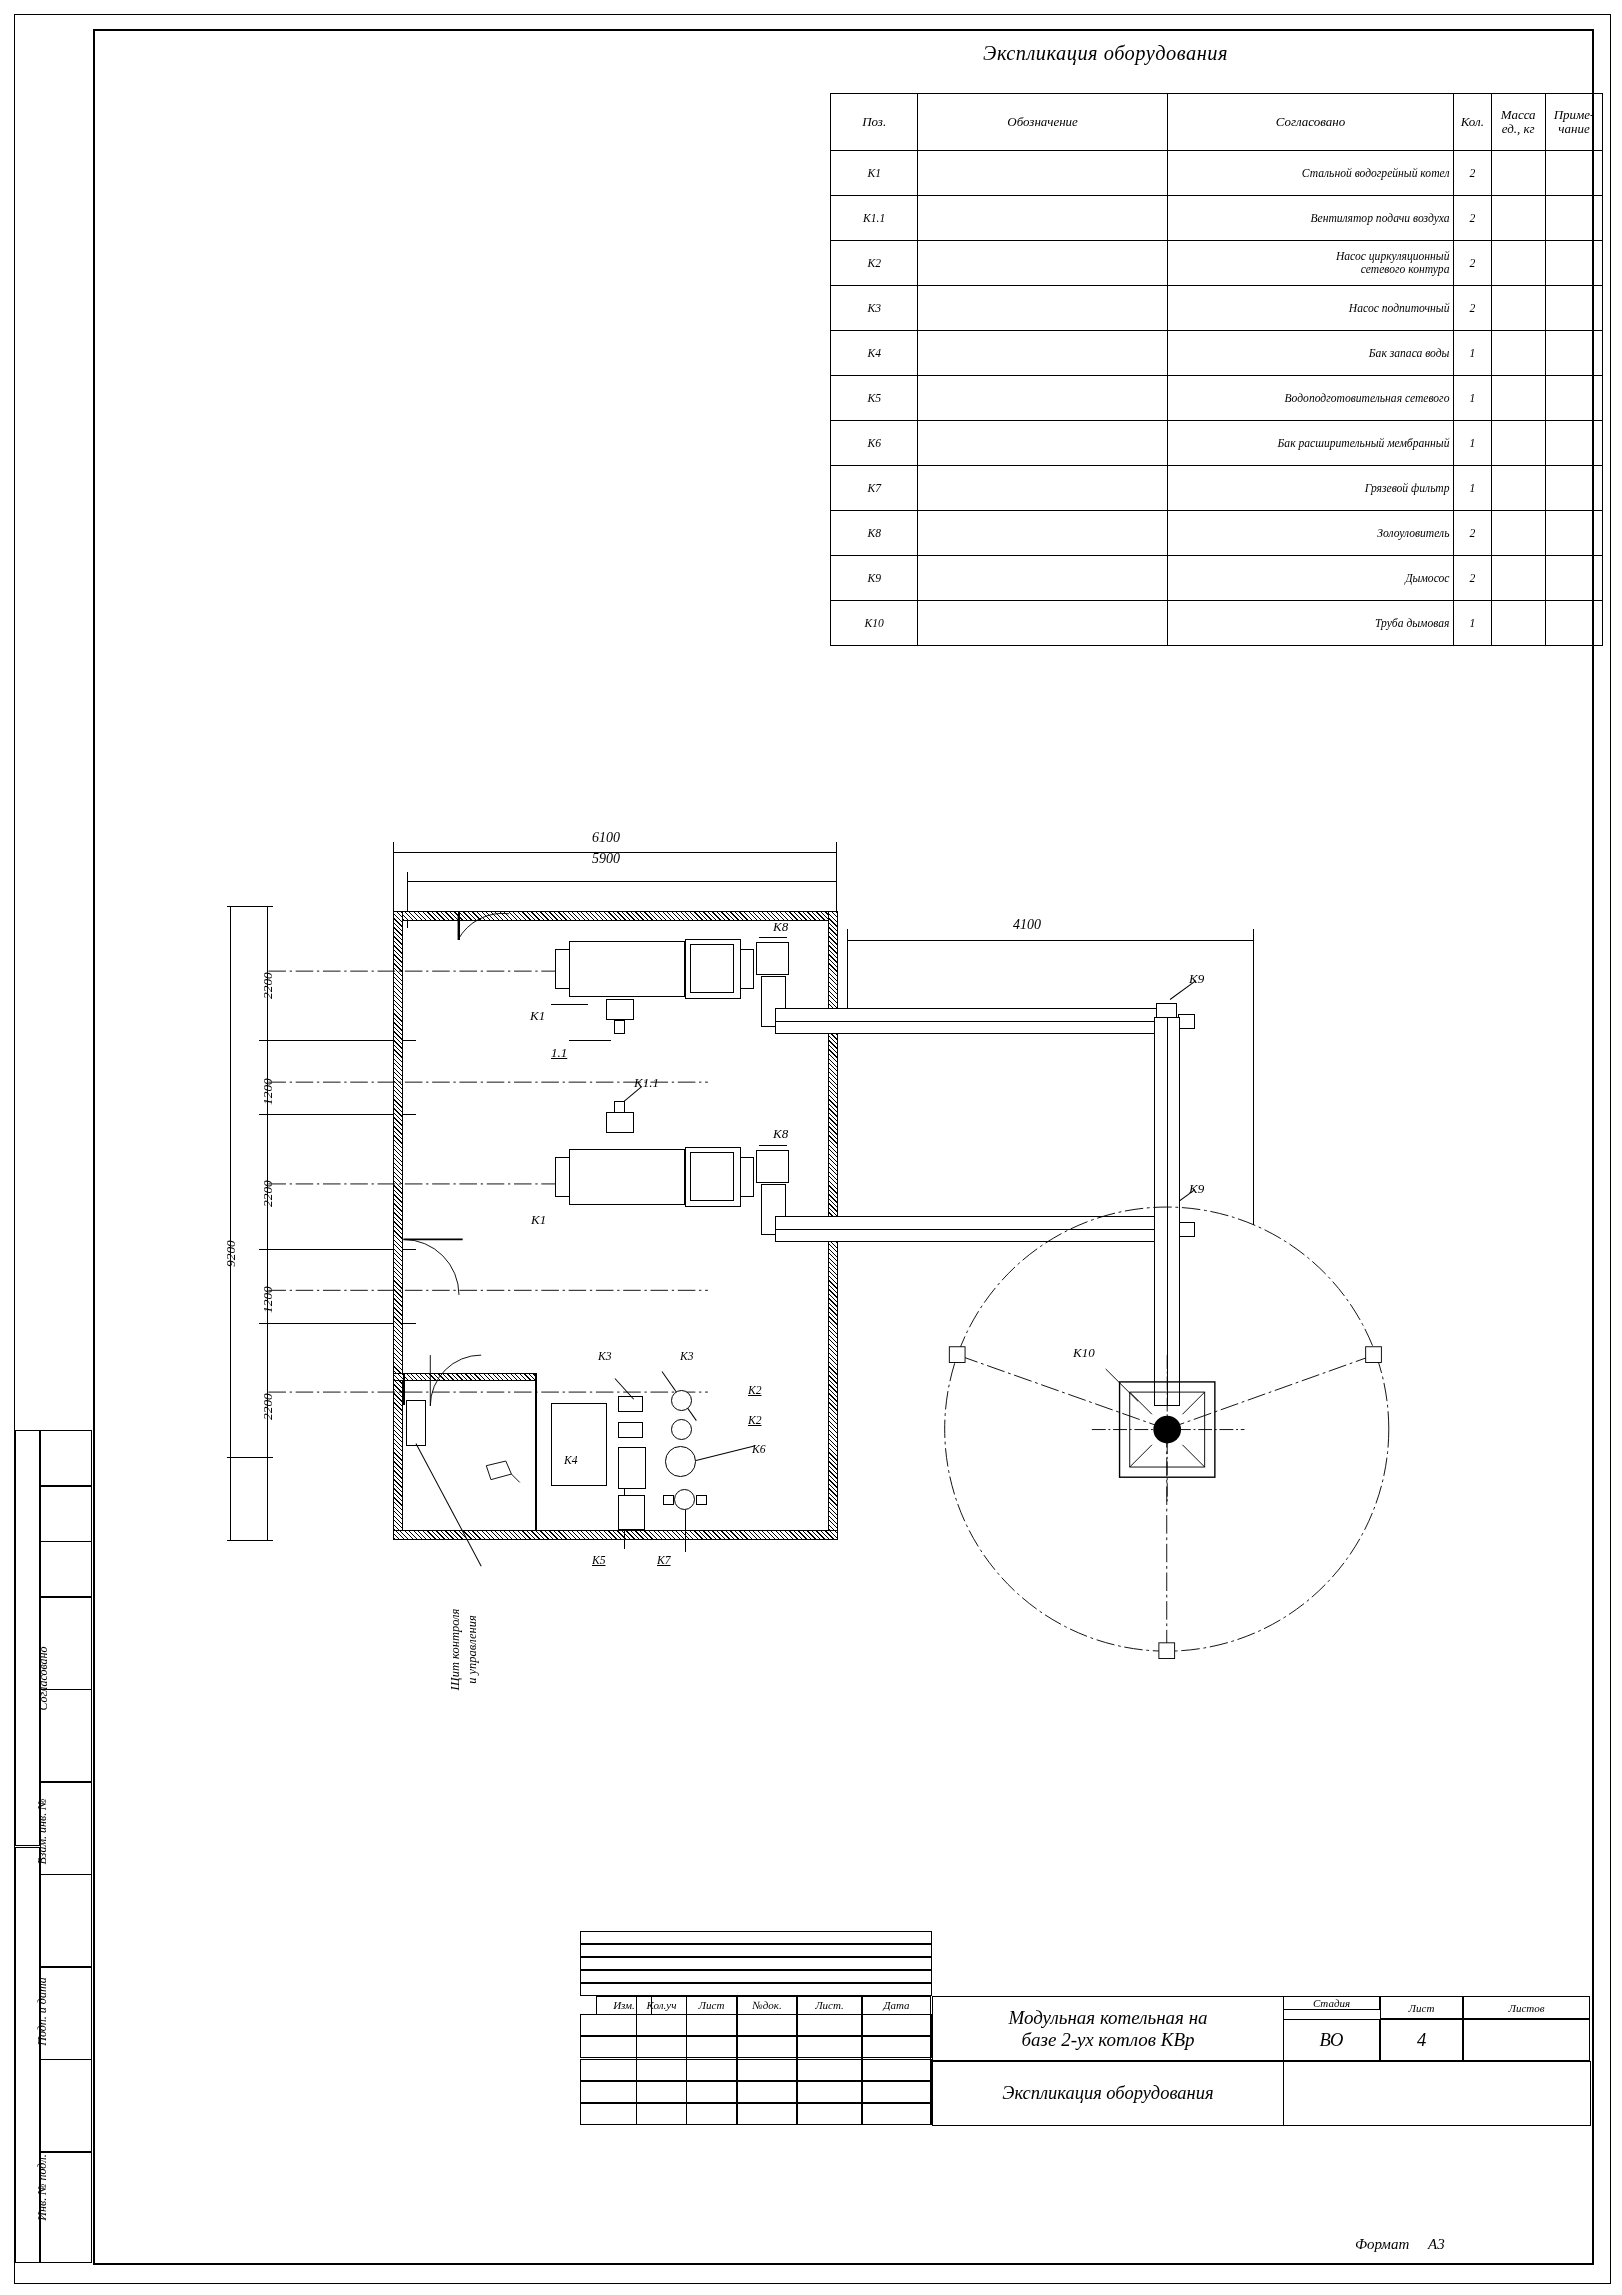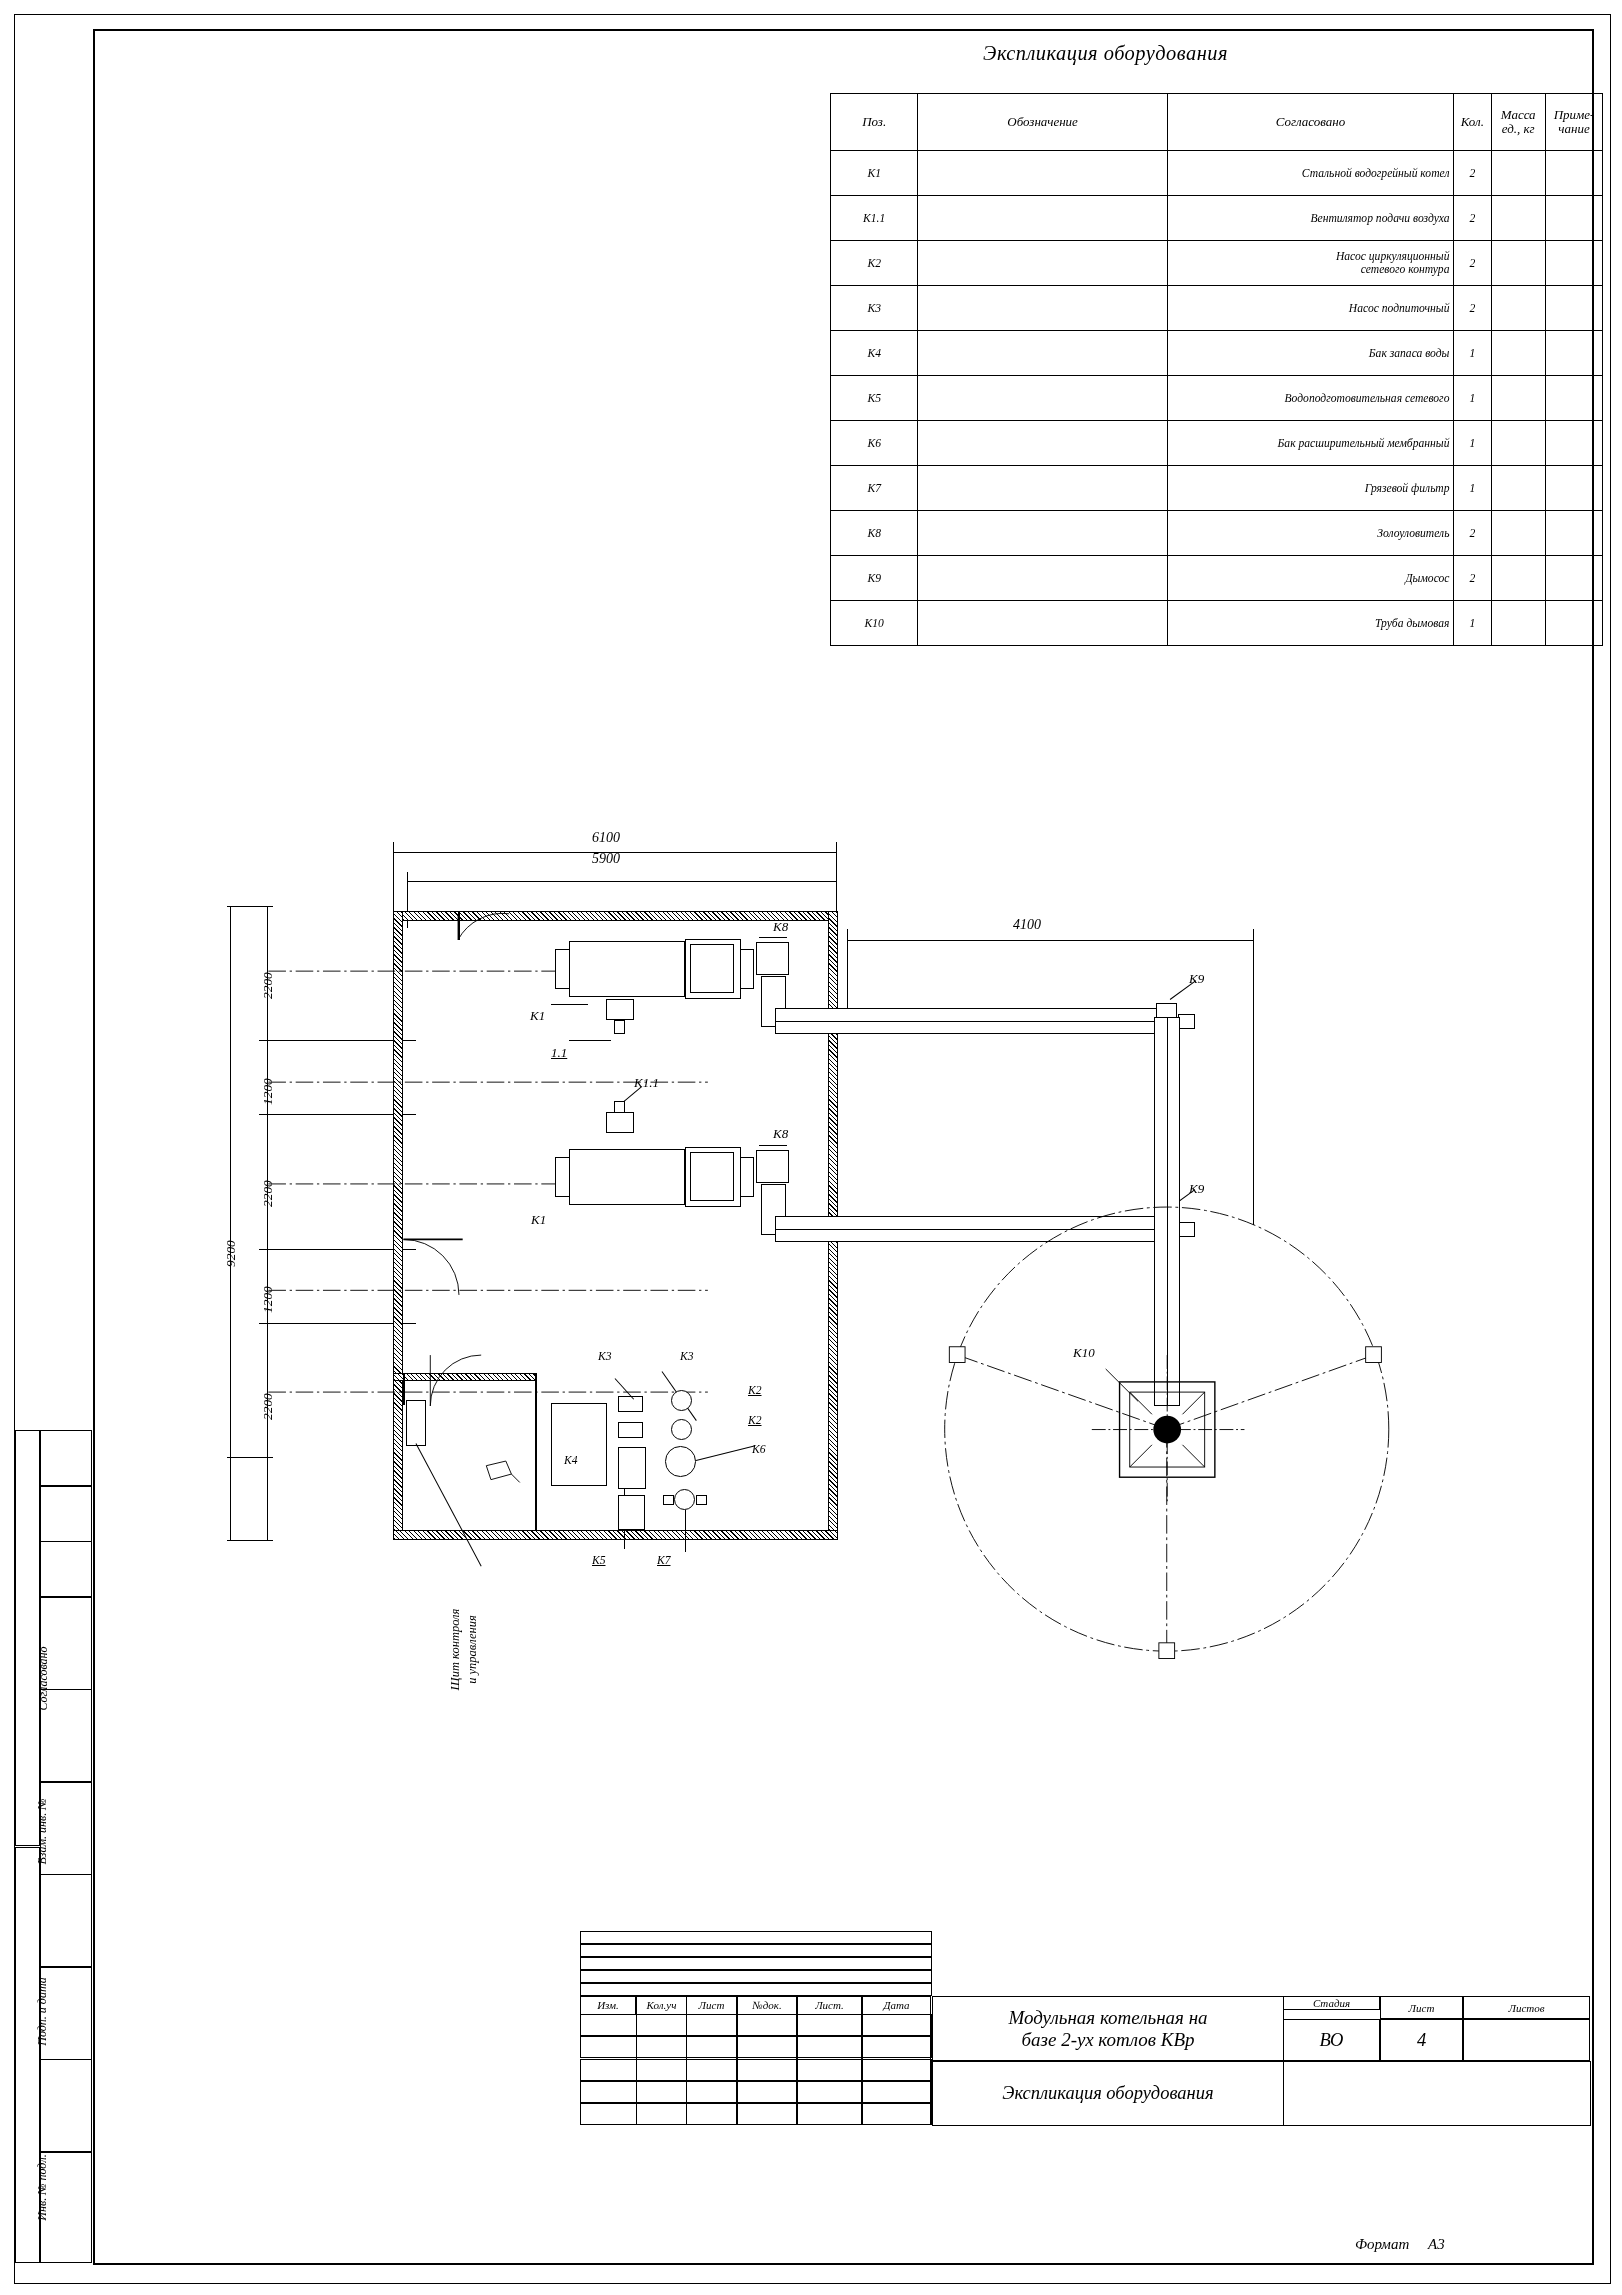--- a/index.html
+++ b/index.html
@@ -379,21 +379,21 @@
   </div>
 
   <div class="tb">
 
     <div class="cell" style="left:0;top:0;width:352px;height:13px;"></div>
     <div class="cell" style="left:0;top:13px;width:352px;height:13px;"></div>
     <div class="cell" style="left:0;top:26px;width:352px;height:13px;"></div>
     <div class="cell" style="left:0;top:39px;width:352px;height:13px;"></div>
     <div class="cell" style="left:0;top:52px;width:352px;height:13px;"></div>
 
-    <div class="cell" style="left:0;top:65px;width:56px;height:18.5px;">Изм.</div>
+    <div class="cell" style="left:16px;top:65px;width:56px;height:18.5px;">Изм.</div>
     <div class="cell" style="left:56px;top:65px;width:51px;height:18.5px;">Кол.уч</div>
     <div class="cell" style="left:106px;top:65px;width:51px;height:18.5px;">Лист</div>
     <div class="cell" style="left:157px;top:65px;width:60px;height:18.5px;">№док.</div>
     <div class="cell" style="left:217px;top:65px;width:65px;height:18.5px;">Лист.</div>
     <div class="cell" style="left:282px;top:65px;width:69px;height:18.5px;">Дата</div>
 
     <div class="cell" style="left:0;top:83px;width:352px;height:22px;"></div>
     <div class="cell" style="left:0;top:105px;width:352px;height:22px;"></div>
     <div class="cell" style="left:0;top:128px;width:352px;height:22px;"></div>
     <div class="cell" style="left:0;top:150px;width:352px;height:22px;"></div>

